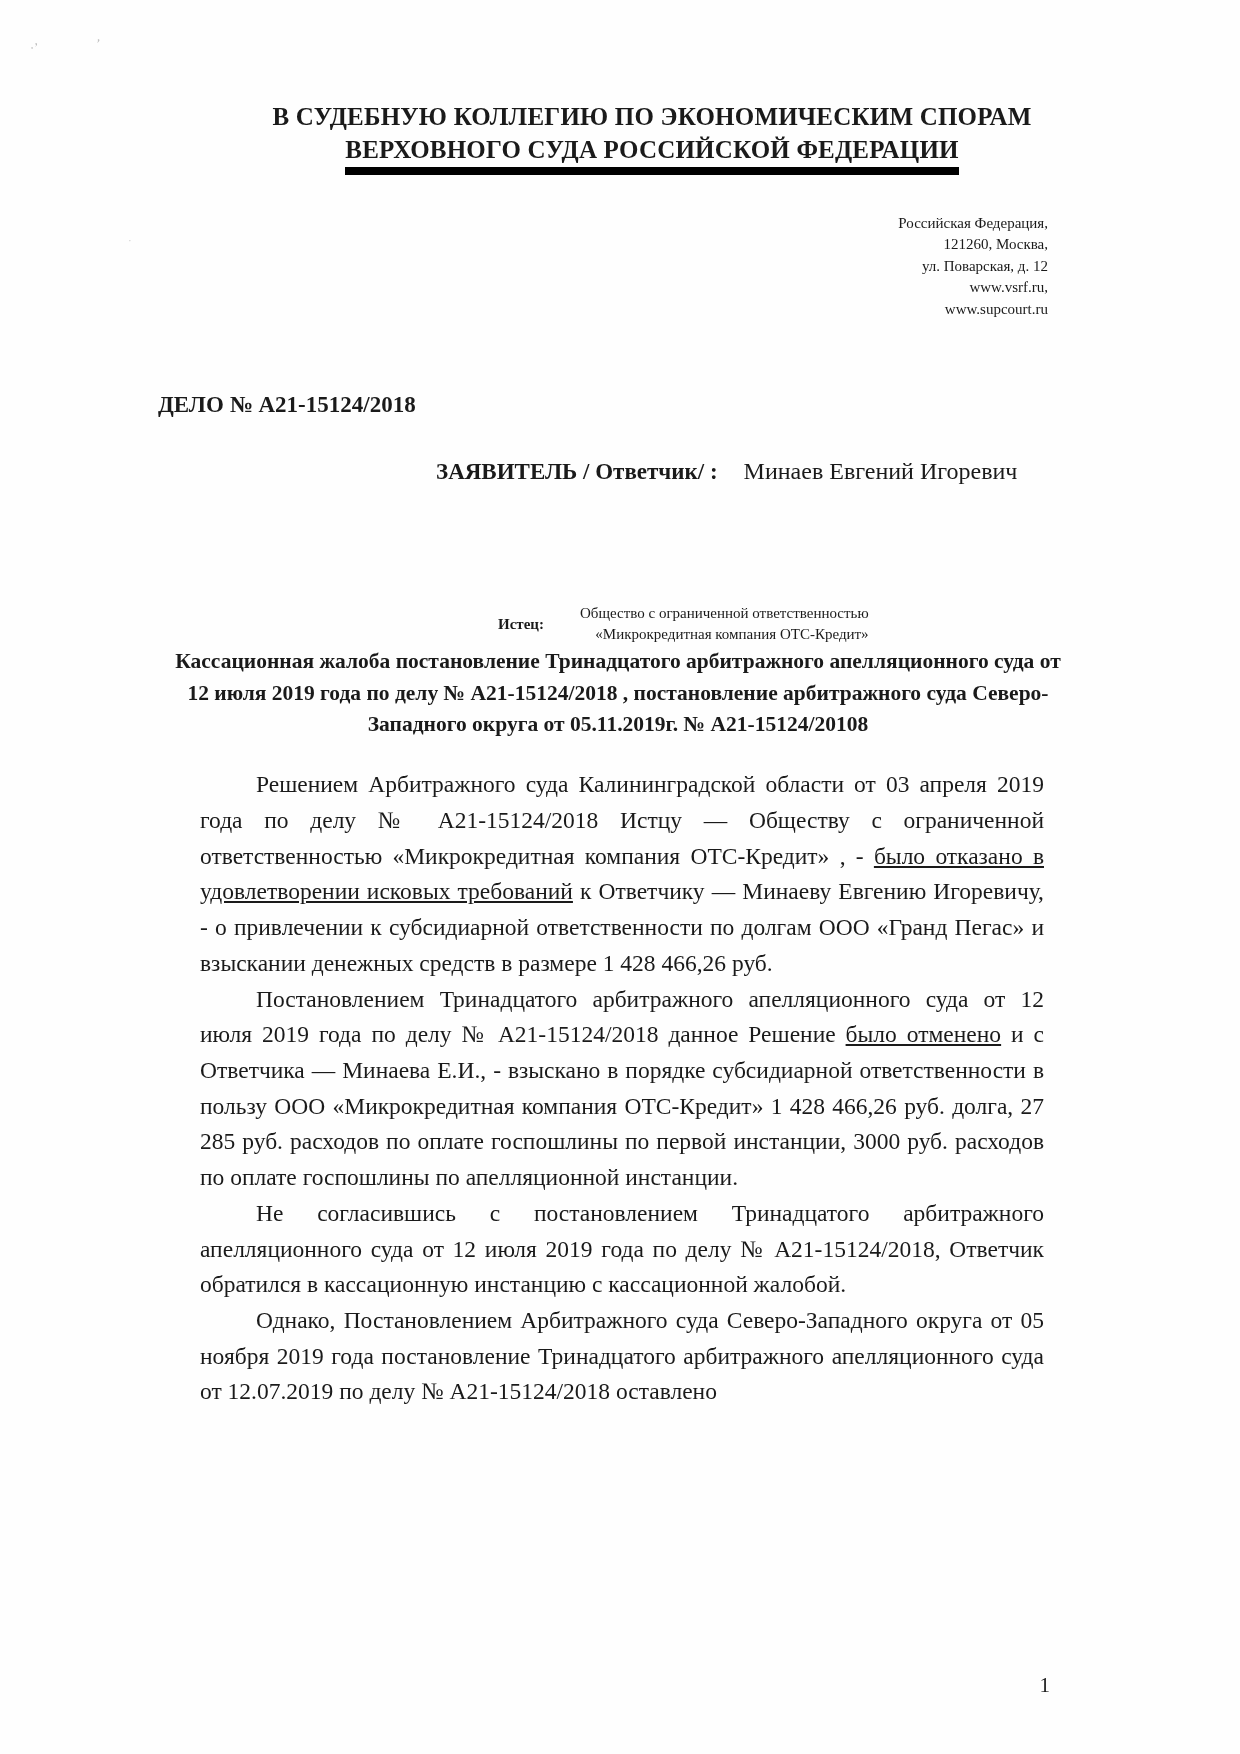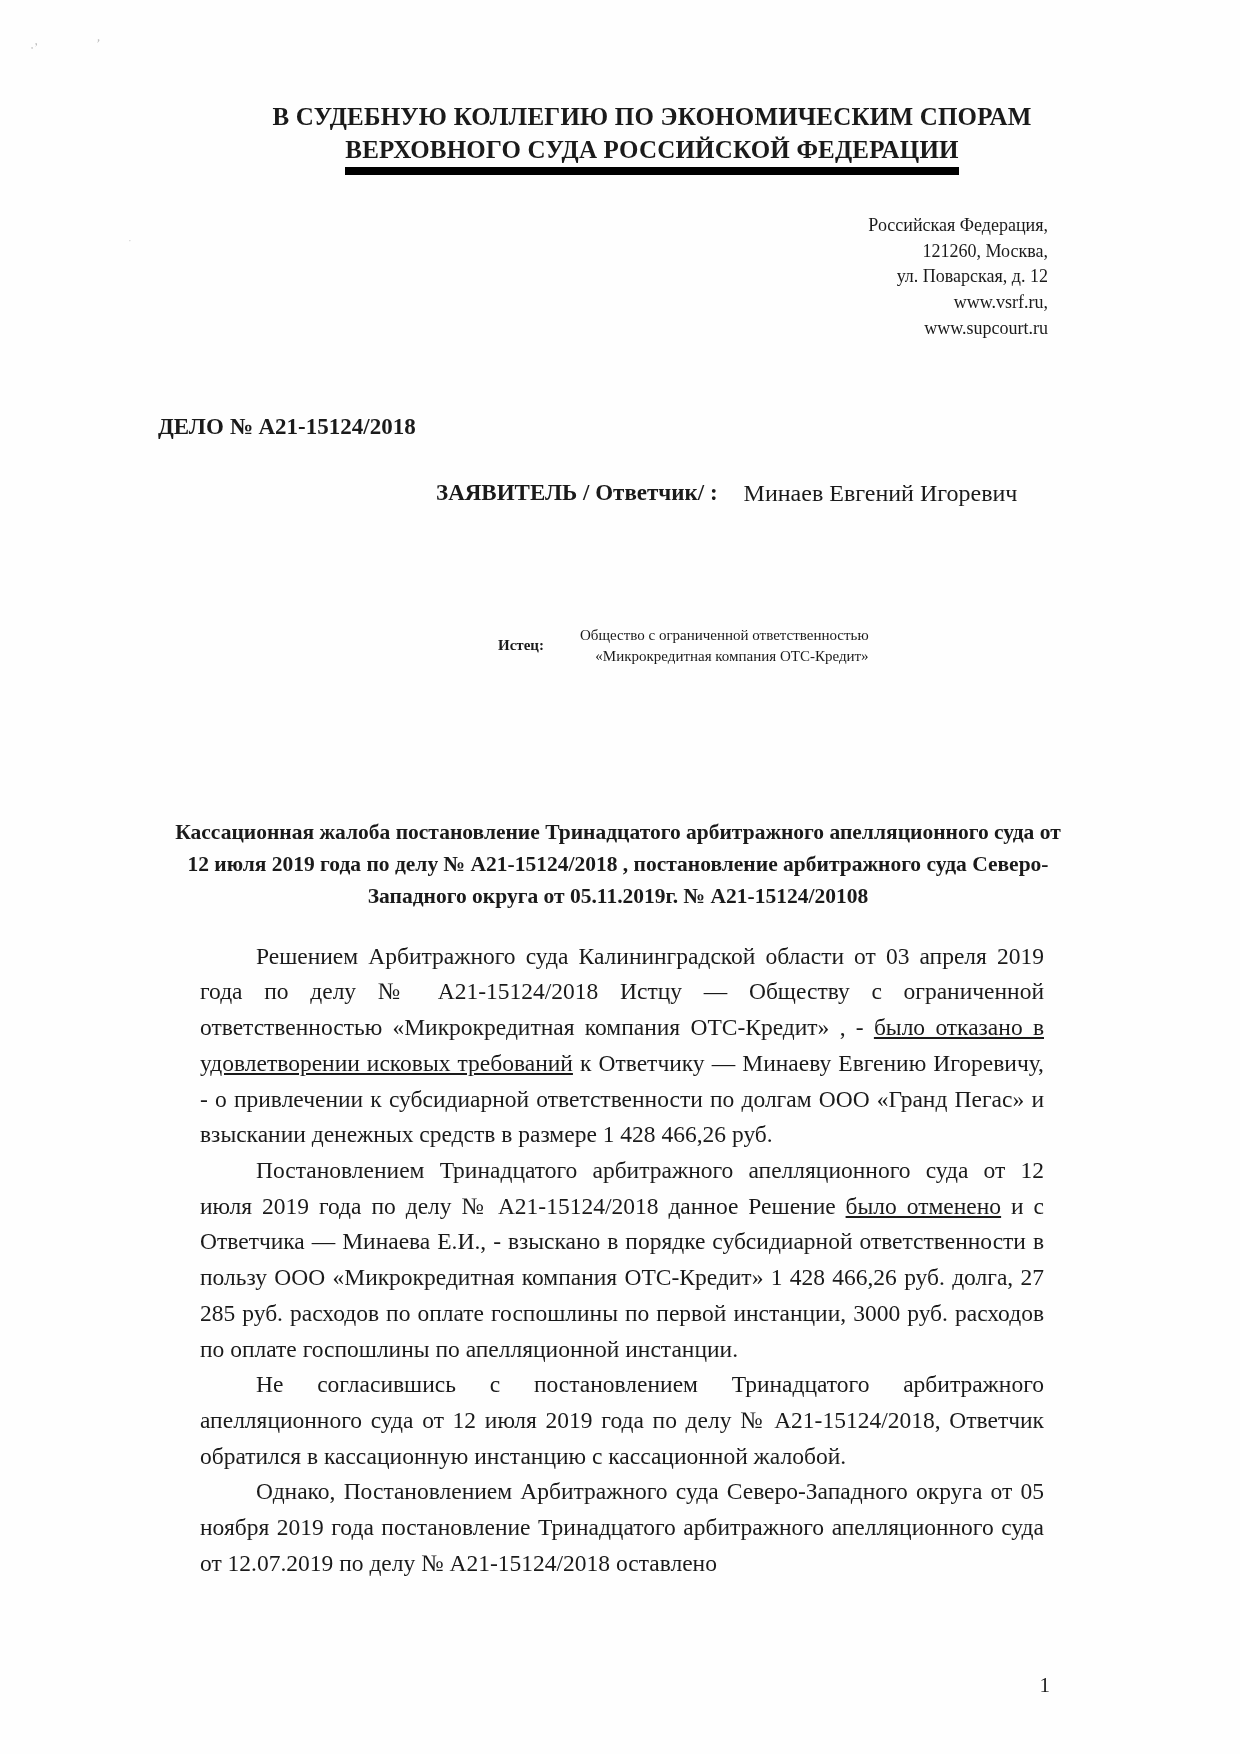--- a/index.html
+++ b/index.html
@@ -54,21 +54,21 @@
     display: inline-block;
     border-bottom: 8px solid #000000;
     padding-bottom: 1px;
   }
 
   
   .address-block {
     margin-top: 38px;
     text-align: right;
     padding-right: 192px;
-    font-size: 18px;
+    font-size: 15px;
     line-height: 1.43;
   }
   .address-block div { white-space: nowrap; }
 
   
   .case-number {
     margin-top: 72px;
     padding-left: 158px;
     font-weight: bold;
     font-size: 23px;
@@ -107,21 +107,20 @@
   .plaintiff-value {
     margin-left: 36px;
     text-align: right;
     line-height: 1.42;
     font-family: Liberation Serif, serif;
   }
   .plaintiff-value div { white-space: nowrap; }
 
   
   .doc-title {
-    margin-top: 150px;
     padding-left: 172px;
     padding-right: 176px;
     text-align: center;
     font-weight: bold;
     font-size: 21.5px;
     line-height: 1.48;
   }
 
   
   .body-text {

